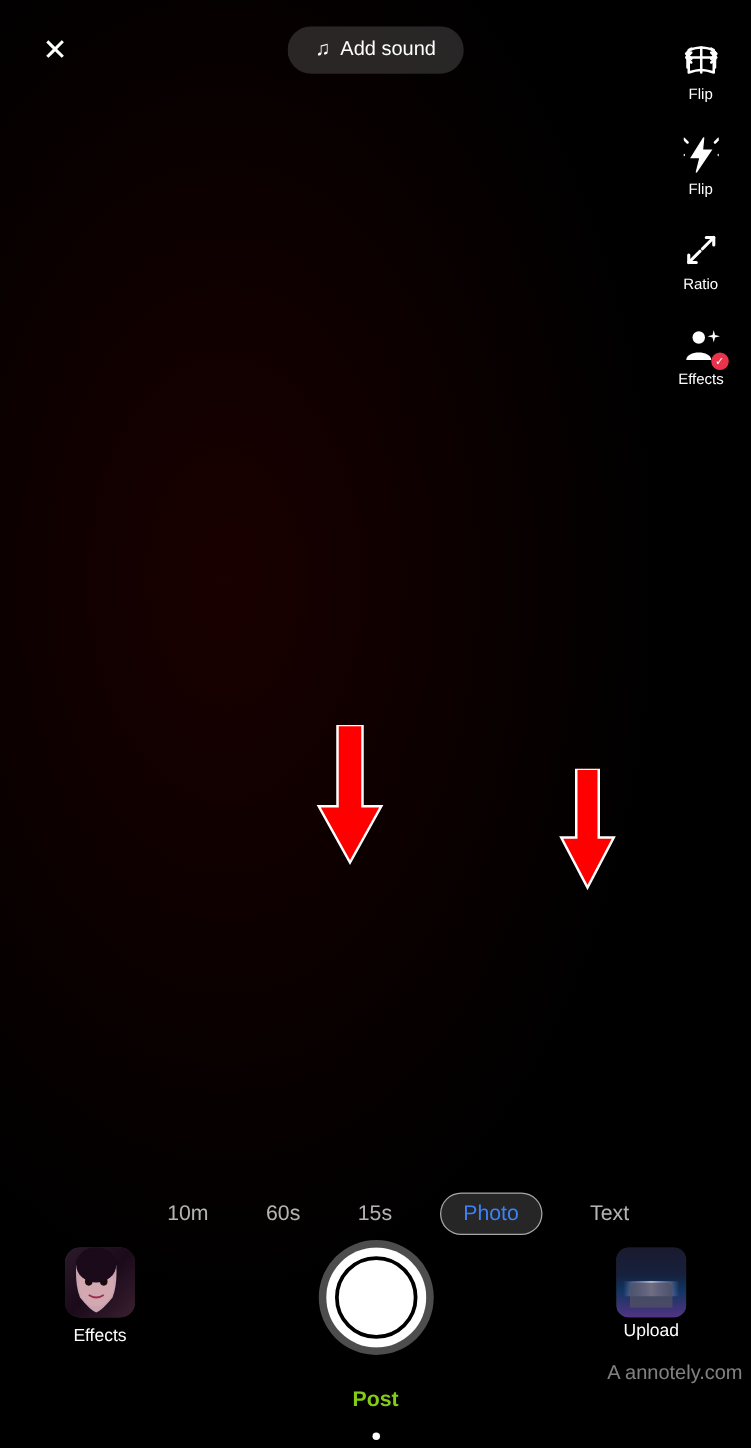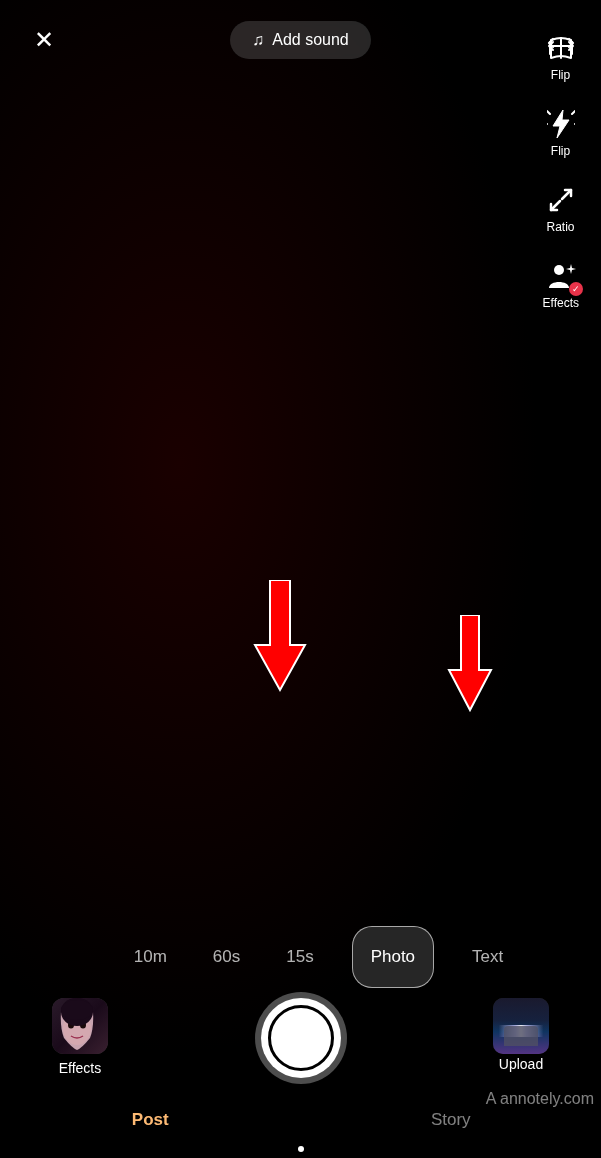--- a/index.html
+++ b/index.html
@@ -142,24 +142,24 @@
     }
 
     .mode-item {
       font-size: 17px;
       color: rgba(255,255,255,0.7);
       cursor: pointer;
       padding: 4px 8px;
     }
 
     .mode-item.active {
-      color: #ffffff;
+      color: #3b82f6;
       background: rgba(255,255,255,0.15);
       border-radius: 20px;
-      padding: 20px 18px;
+      padding: 6px 18px;
       border: 1.5px solid rgba(255,255,255,0.6);
     }
 
     
     .bottom-controls {
       position: absolute;
       bottom: 80px;
       left: 0;
       right: 0;
       display: flex;
@@ -291,21 +291,21 @@
 
     .tab-item {
       flex: 1;
       text-align: center;
       padding: 8px 0;
       cursor: pointer;
       font-size: 17px;
     }
 
     .tab-item.active {
-      color: #fdba74;
+      color: #84cc16;
       font-weight: 600;
     }
 
     .tab-item.inactive {
       color: rgba(255,255,255,0.5);
     }
 
     .tab-indicator {
       position: absolute;
       bottom: 6px;
@@ -479,18 +479,17 @@
         <div class="car-lights"></div>
         <div class="car-body"></div>
       </div>
     </div>
     <span class="upload-label">Upload</span>
   </div>
 </div>
 
 <div class="tab-bar">
   <div class="tab-item active">Post</div>
-  <div class="tab-item inactive">Story</div>
 </div>
 
 <div class="tab-indicator"></div>
 
 <div class="watermark">A annotely.com</div>
 
 </body></html>

